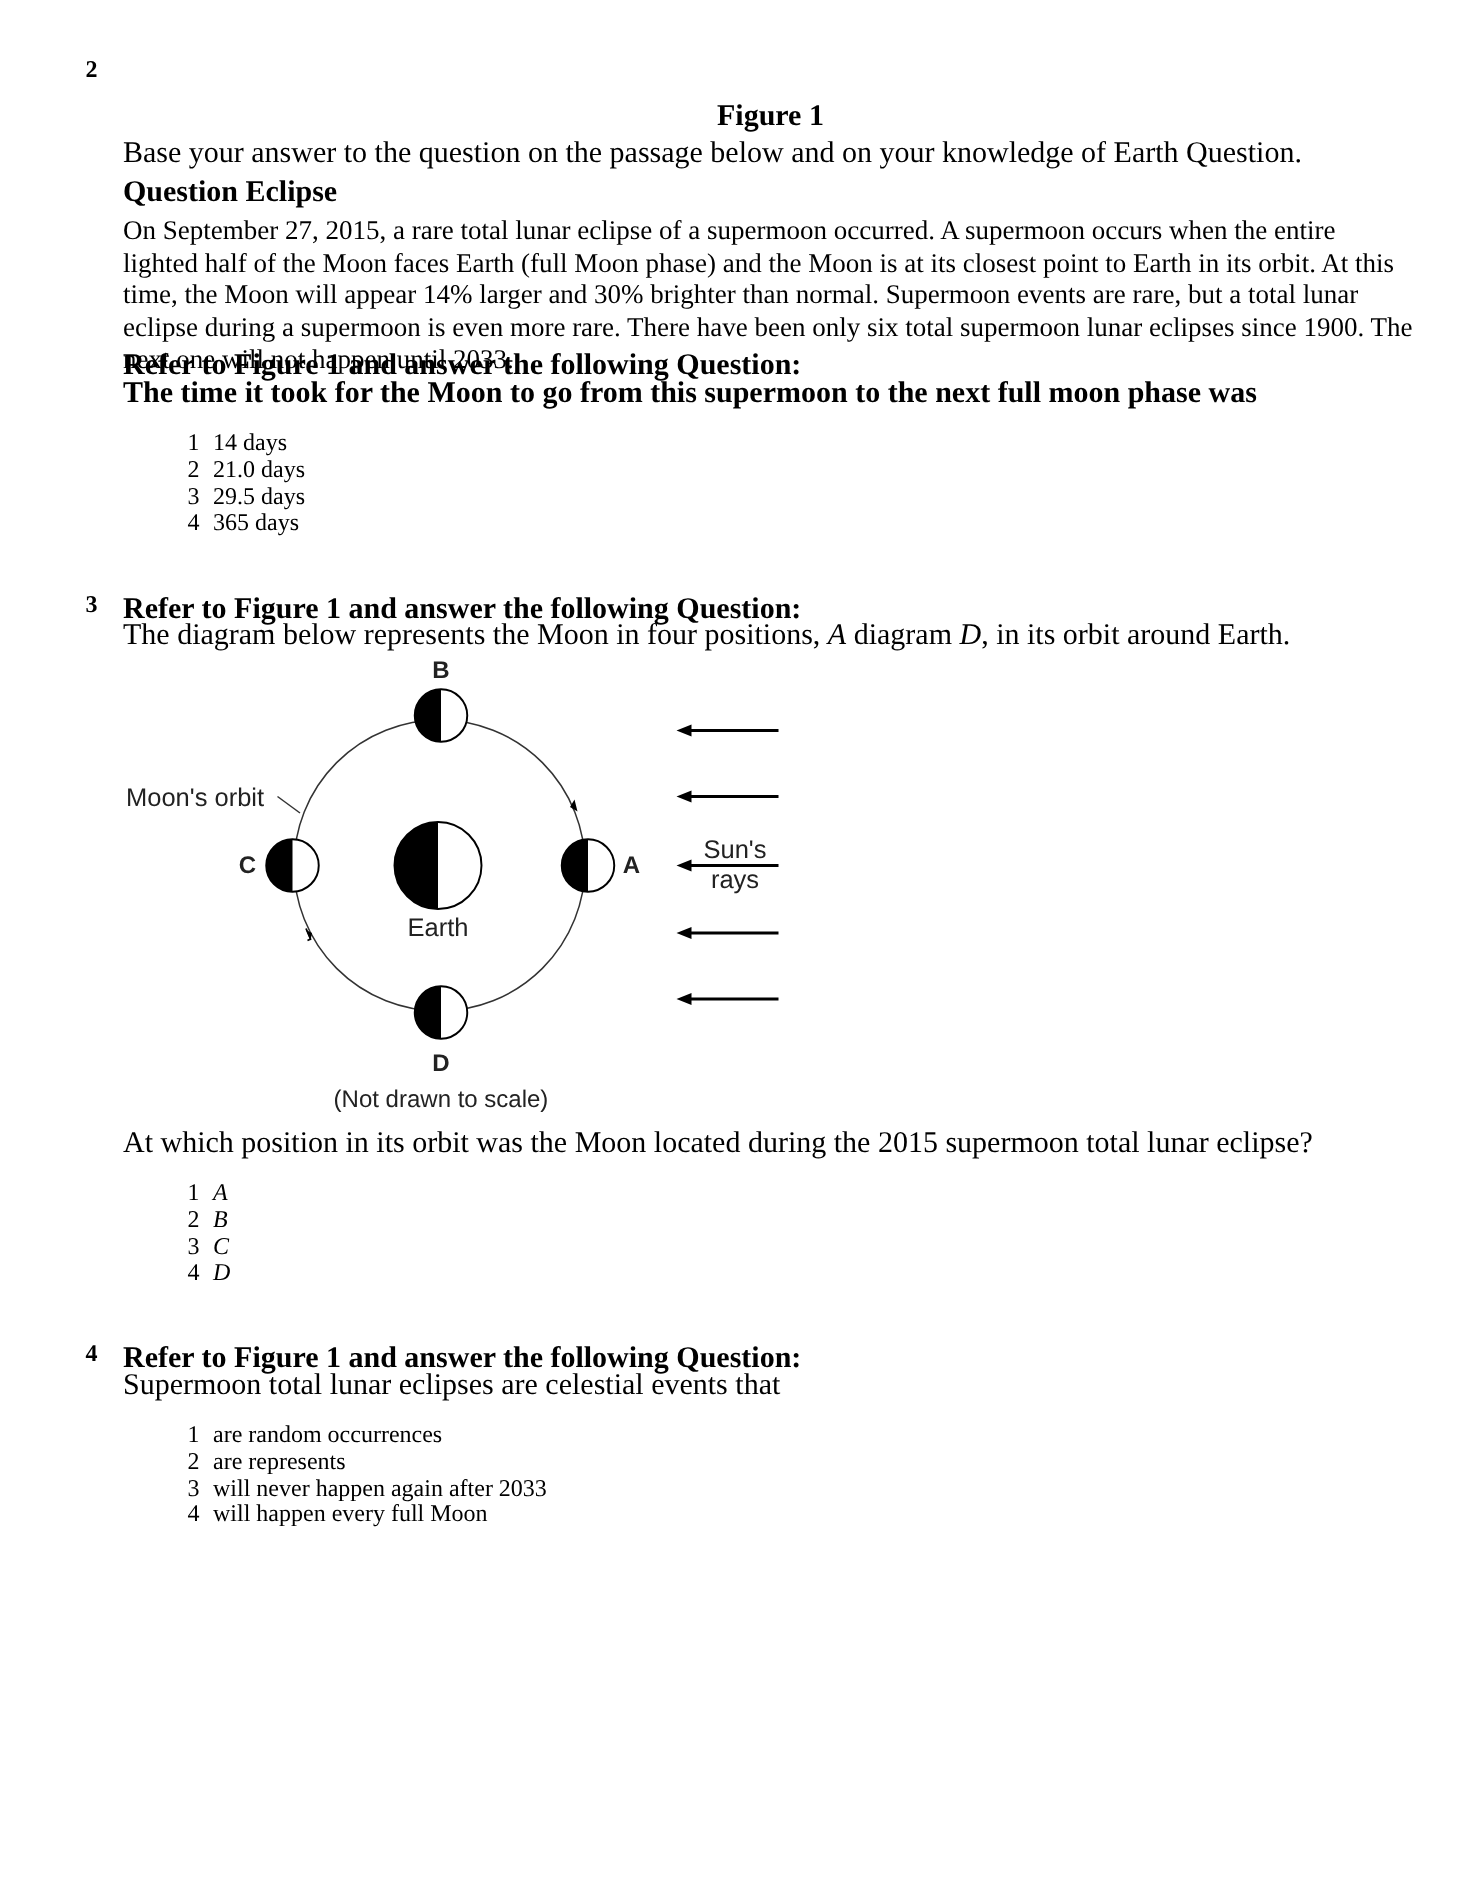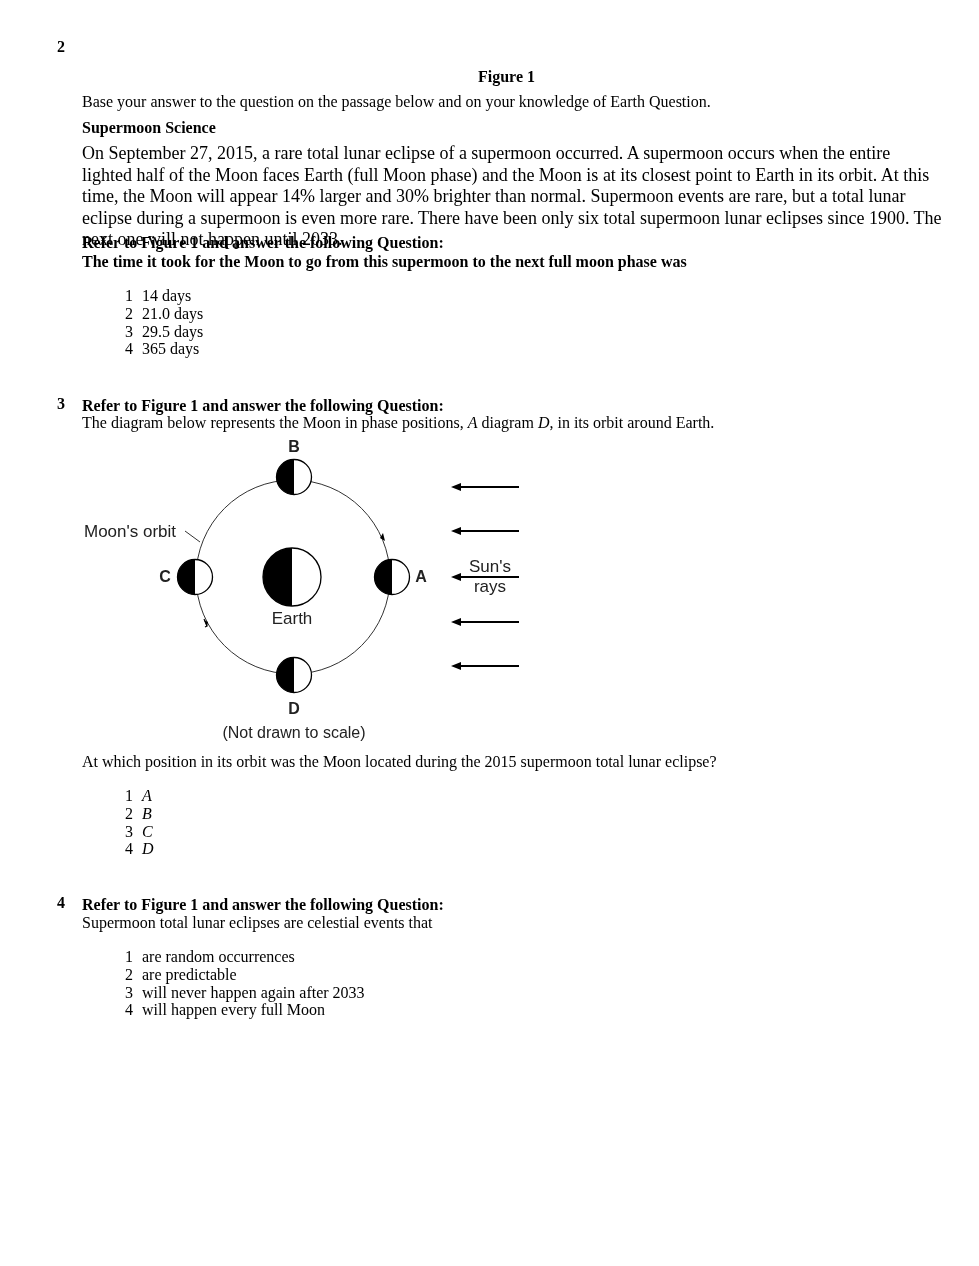--- a/index.html
+++ b/index.html
@@ -1,35 +1,35 @@
 <!DOCTYPE html>
 <html><head>
 <meta charset="utf-8">
 <style>
   html, body { margin:0; padding:0; background:#ffffff; }
   body { width:979px; height:1266px; position:relative; overflow:hidden;
          font-family:"Liberation Serif", "DejaVu Serif", serif; color:#000; }
   .abs { position:absolute; white-space:nowrap; }
   .qnum { font-weight:bold; font-size:16px; }
   .bold { font-weight:bold; }
-  .txt { font-size:16px; line-height:18px; }
+  .txt { font-size:20px; line-height:18px; }
   .para { position:absolute; left:82px; width:860px; font-size:18px; line-height:21.5px; white-space:normal; }
   .choices { position:absolute; left:125px; font-size:16px; line-height:17.8px; }
   .choice { display:flex; }
   .choice .n { width:17px; }
   .choice .t.it { font-style:italic; }
   svg text { font-family:"Liberation Sans", "DejaVu Sans", sans-serif; }
 </style>
 </head>
 <body>
 
 <div class="abs qnum" style="left:57px; top:38px;">2</div>
 <div class="abs bold txt" style="left:478px; top:68px;">Figure 1</div>
 <div class="abs txt" style="left:82px; top:93px;">Base your answer to the question on the passage below and on your knowledge of Earth Question.</div>
-<div class="abs bold txt" style="left:82px; top:119px;">Supermoon Science</div>
+<div class="abs bold txt" style="left:82px; top:119px;">Question Eclipse</div>
 <div class="para" style="top:143px;">On September 27, 2015, a rare total lunar eclipse of a supermoon occurred. A supermoon occurs when the entire lighted half of the Moon faces Earth (full Moon phase) and the Moon is at its closest point to Earth in its orbit. At this time, the Moon will appear 14% larger and 30% brighter than normal. Supermoon events are rare, but a total lunar eclipse during a supermoon is even more rare. There have been only six total supermoon lunar eclipses since 1900. The next one will not happen until 2033.</div>
 <div class="abs bold txt" style="left:82px; top:234px;">Refer to Figure 1 and answer the following Question:</div>
 <div class="abs txt" style="left:82px; top:253px;font-weight:bold;">The time it took for the Moon to go from this supermoon to the next full moon phase was</div>
 
 <div class="choices" style="top:287px;">
   <div class="choice">
       <span class="n">1</span>
       <span class="t">14 days</span>
     </div>
   <div class="choice">
@@ -41,21 +41,21 @@
       <span class="t">29.5 days</span>
     </div>
   <div class="choice">
       <span class="n">4</span>
       <span class="t">365 days</span>
     </div>
 </div>
 
 <div class="abs qnum" style="left:57px; top:395px;">3</div>
 <div class="abs bold txt" style="left:82px; top:397px;">Refer to Figure 1 and answer the following Question:</div>
-<div class="abs txt" style="left:82px; top:414px;"><span>The diagram below represents the Moon in phase positions, </span><i>A</i><span> diagram </span><i>D</i><span>, in its orbit around Earth.</span></div>
+<div class="abs txt" style="left:82px; top:414px;"><span>The diagram below represents the Moon in four positions, </span><i>A</i><span> diagram </span><i>D</i><span>, in its orbit around Earth.</span></div>
 
 <svg class="abs" style="left:0; top:0;" width="979" height="760">
 
   <circle cx="293" cy="577" r="97" fill="none" stroke="#333" stroke-width="1"></circle>
 
   <path d="M383 533 l2 8 l-5 -3 z" fill="#000"></path>
   <path d="M205 627 l2 -1 l-3 -7" fill="none" stroke="#000" stroke-width="1.2"></path>
   <path d="M204 620 l4 2 l-1 5 z" fill="#000"></path>
 
   <g>
@@ -142,21 +142,21 @@
 <div class="abs bold txt" style="left:82px; top:896px;">Refer to Figure 1 and answer the following Question:</div>
 <div class="abs txt" style="left:82px; top:914px;">Supermoon total lunar eclipses are celestial events that</div>
 
 <div class="choices" style="top:948px;">
   <div class="choice">
       <span class="n">1</span>
       <span class="t">are random occurrences</span>
     </div>
   <div class="choice">
       <span class="n">2</span>
-      <span class="t">are predictable</span>
+      <span class="t">are represents</span>
     </div>
   <div class="choice">
       <span class="n">3</span>
       <span class="t">will never happen again after 2033</span>
     </div>
   <div class="choice">
       <span class="n">4</span>
       <span class="t">will happen every full Moon</span>
     </div>
 </div>

